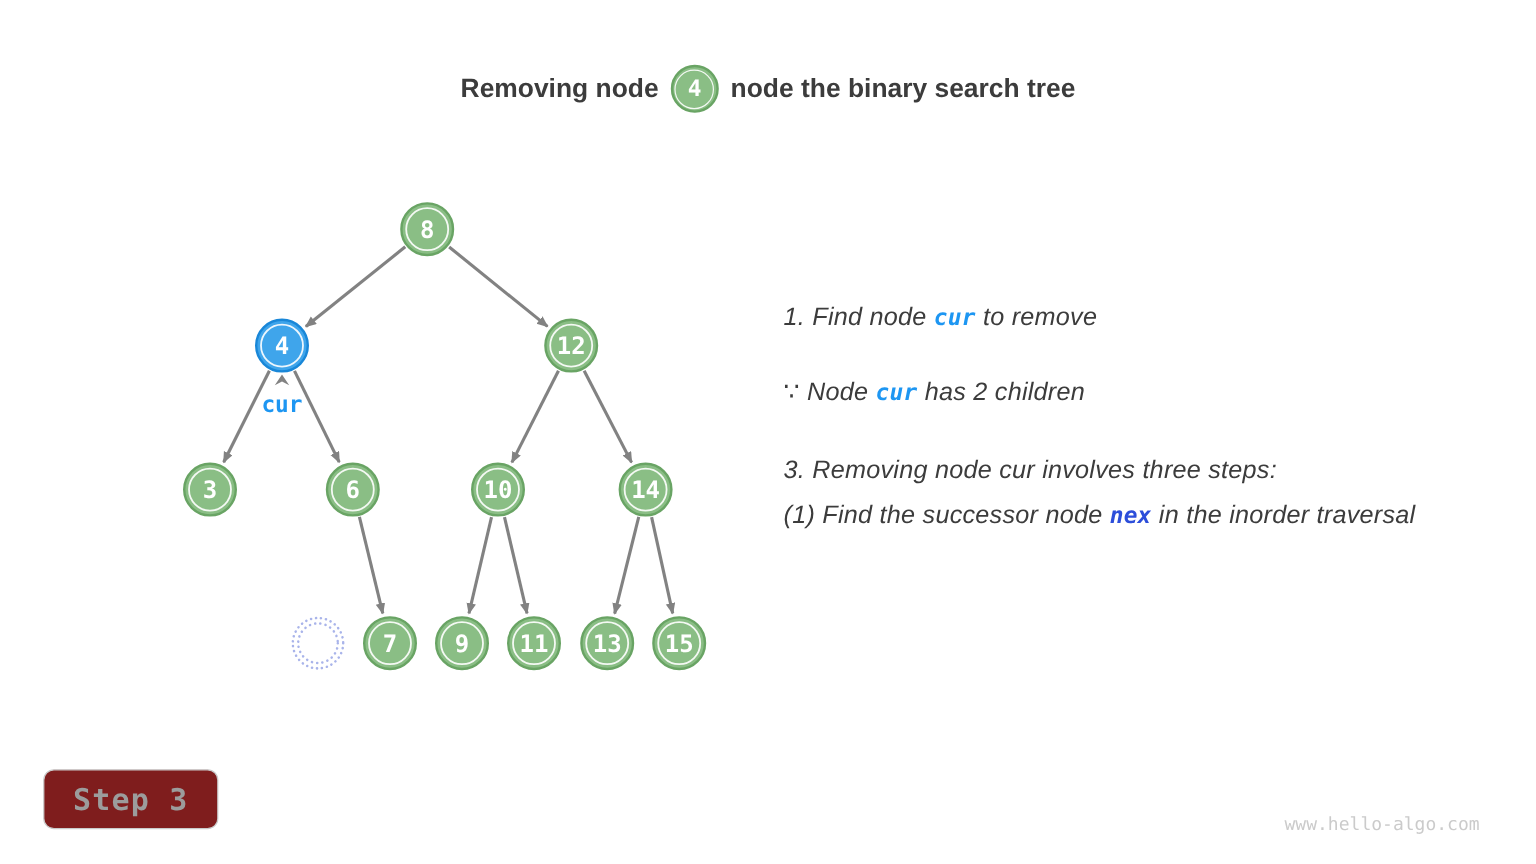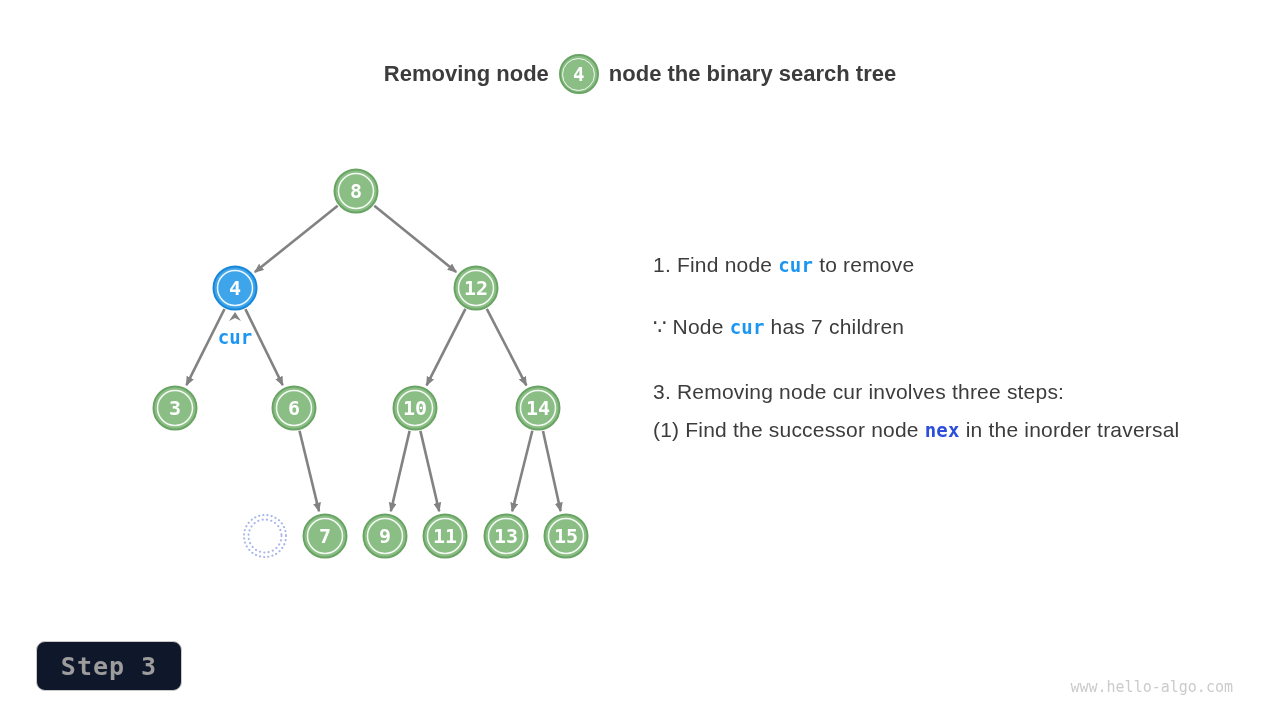--- a/index.html
+++ b/index.html
@@ -29,37 +29,37 @@
   }
 
   
   #tree{position:absolute;left:0;top:0;}
 
   
   .notes{
     position:absolute;left:653px;top:252px;
     font-size:21px;color:var(--ink);letter-spacing:.2px;
   }
-  .note{line-height:26px;white-space:nowrap;}
+  .note{line-height:26px;white-space:nowrap;font-style:italic;}
   .note:nth-child(2){margin-top:36px;}
   .note:nth-child(3){margin-top:39px;}
   .note:nth-child(4){margin-top:12px;}
   .note:nth-child(5){margin-top:4px;}
   .note.highlight{
     background:var(--hl);padding:7px 19px;margin-left:-19px;
     border-radius:14px;width:fit-content;
   }
   .kw{font-family:"DejaVu Sans Mono",monospace;font-weight:bold;font-size:19px;}
   .kw-cur{color:var(--cur);}
   .kw-nex{color:var(--nex);}
 
   
   .step-btn{
     position:absolute;left:36px;top:641px;width:146px;height:50px;
-    box-sizing:border-box;border:1.5px solid #cacaca;border-radius:9px;background:#0f172a;
+    box-sizing:border-box;border:1.5px solid #cacaca;border-radius:9px;background:#7f1d1d;
     display:flex;align-items:center;justify-content:center;
     font-family:"DejaVu Sans Mono",monospace;font-weight:bold;font-size:25px;
     color:#9c9c9c;letter-spacing:1px;
   }
 
   
   .watermark{
     position:absolute;right:47px;top:678px;
     font-family:"DejaVu Sans Mono",monospace;font-size:15px;color:#cbcbcb;
   }
@@ -159,21 +159,21 @@
         <text x="566" y="543" text-anchor="middle" fill="#ffffff" font-family="&quot;DejaVu Sans Mono&quot;, monospace" font-size="20" font-weight="bold">15</text>
       </g>
       <g>
         <path d="M 229 321 L 235 312 L 241 321 L 235 318 Z" fill="#828282"></path>
         <text x="235" y="343.5" text-anchor="middle" fill="#1d96f2" font-family="&quot;DejaVu Sans Mono&quot;, monospace" font-size="19" font-weight="bold">cur</text>
       </g>
     </svg>
 
   <div class="notes" id="notes">
       <div class="note"><span>1. Find node </span><span class="kw kw-cur">cur</span><span> to remove</span></div>
-      <div class="note"><span>∵ Node </span><span class="kw kw-cur">cur</span><span> has 7 children</span></div>
+      <div class="note"><span>∵ Node </span><span class="kw kw-cur">cur</span><span> has 2 children</span></div>
       <div class="note"><span>3. Removing node cur involves three steps:</span></div>
       <div class="note"><span>(1) Find the successor node </span><span class="kw kw-nex">nex</span><span> in the inorder traversal</span></div>
     </div>
 
   <div class="step-btn">
     <span>Step 3</span>
   </div>
 
   <div class="watermark">www.hello-algo.com</div>
 </div>

